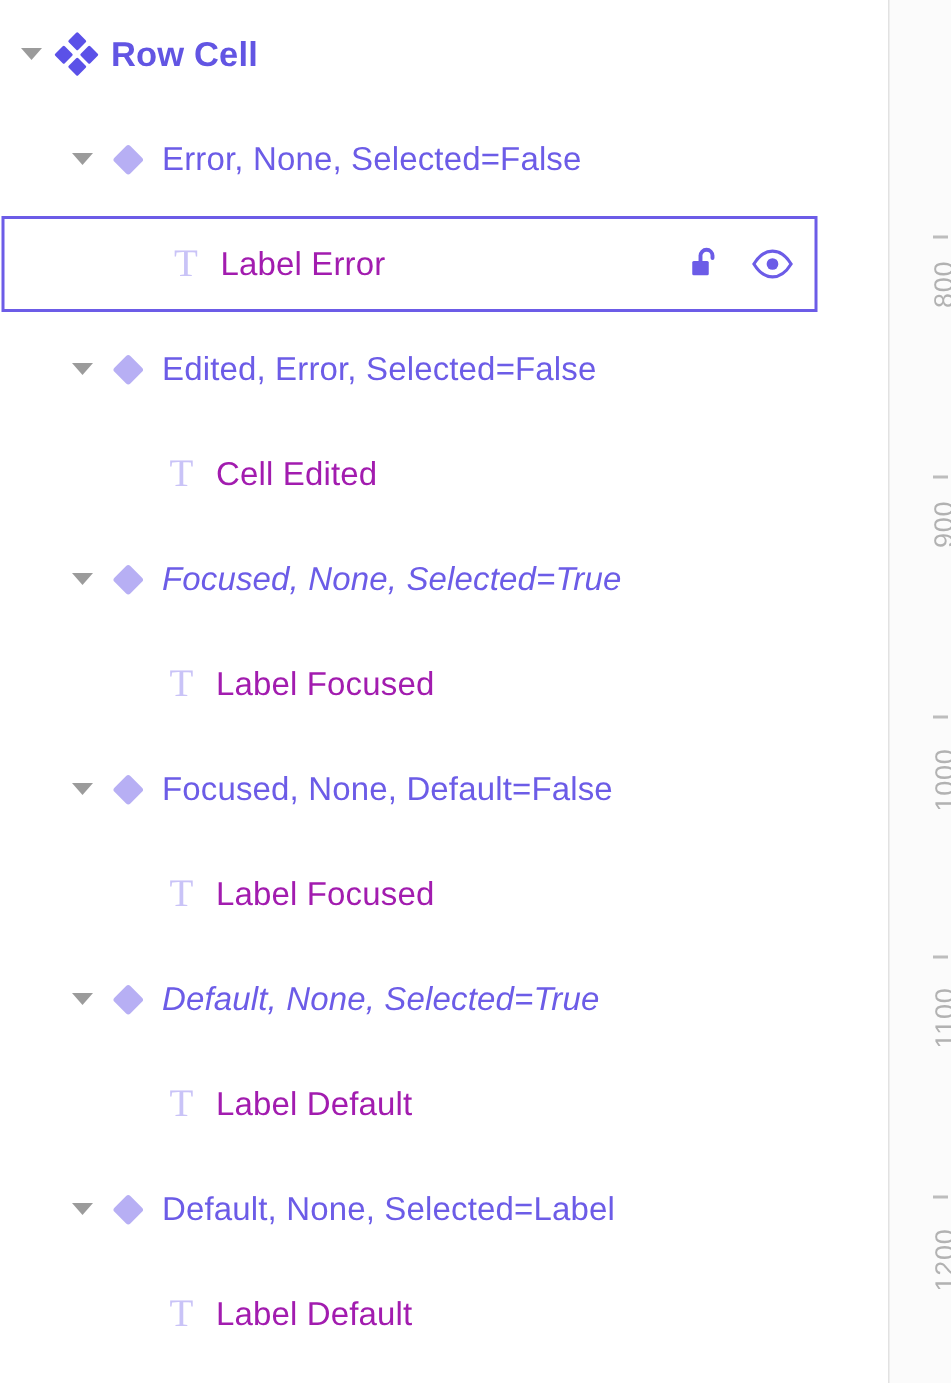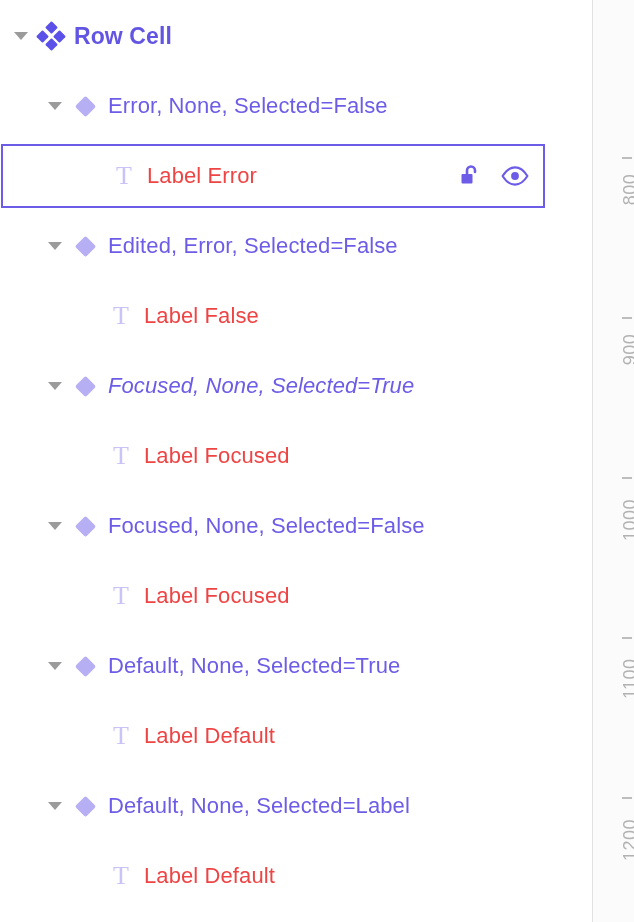--- a/index.html
+++ b/index.html
@@ -36,21 +36,21 @@
     padding-left:6px;
   }
 
   
   .lvl0 .caret{margin-left:8px;}
   .lvl1 .caret{margin-left:42px;}
   .lvl2 .caret{margin-left:78px;}
 
   .row.root .label{font-weight:bold;color:#6255E3;font-size:23px;}
   .row.variant .label{color:#6C5CE7;font-weight:normal;}
-  .row.text-layer .label{color:#ef4444;font-weight:normal;}
+  .row.text-layer .label{color:#a21caf;font-weight:normal;}
 
   
   .row.selected{
     border:2px solid #6C5CE7;
     left:1px;right:45px;
     height:64px;
   }
 
   
   .caret-tri{
@@ -175,21 +175,21 @@
         <span class="glyph">
           <span class="icon-variant"></span>
         </span>
         <span class="label">Edited, Error, Selected=False</span>
       </div>
       <div class="row text-layer lvl2" style="top: 285px;">
         <span class="caret"></span>
         <span class="glyph">
           <span class="icon-text">T</span>
         </span>
-        <span class="label">Label False</span>
+        <span class="label">Cell Edited</span>
       </div>
       <div class="row variant lvl1" style="top: 355px; font-style: italic;">
         <span class="caret">
           <span class="caret-tri"></span>
         </span>
         <span class="glyph">
           <span class="icon-variant"></span>
         </span>
         <span class="label">Focused, None, Selected=True</span>
       </div>
@@ -200,30 +200,30 @@
         </span>
         <span class="label">Label Focused</span>
       </div>
       <div class="row variant lvl1" style="top: 495px;">
         <span class="caret">
           <span class="caret-tri"></span>
         </span>
         <span class="glyph">
           <span class="icon-variant"></span>
         </span>
-        <span class="label">Focused, None, Selected=False</span>
+        <span class="label">Focused, None, Default=False</span>
       </div>
       <div class="row text-layer lvl2" style="top: 565px;">
         <span class="caret"></span>
         <span class="glyph">
           <span class="icon-text">T</span>
         </span>
         <span class="label">Label Focused</span>
       </div>
-      <div class="row variant lvl1" style="top: 635px;">
+      <div class="row variant lvl1" style="top: 635px; font-style: italic;">
         <span class="caret">
           <span class="caret-tri"></span>
         </span>
         <span class="glyph">
           <span class="icon-variant"></span>
         </span>
         <span class="label">Default, None, Selected=True</span>
       </div>
       <div class="row text-layer lvl2" style="top: 705px;">
         <span class="caret"></span>

